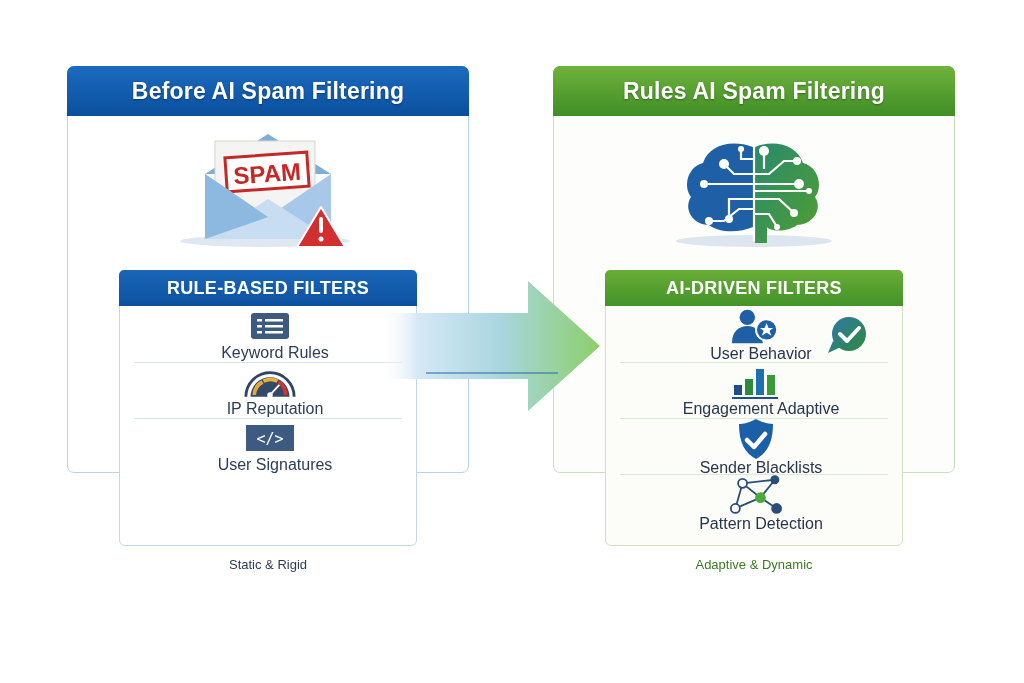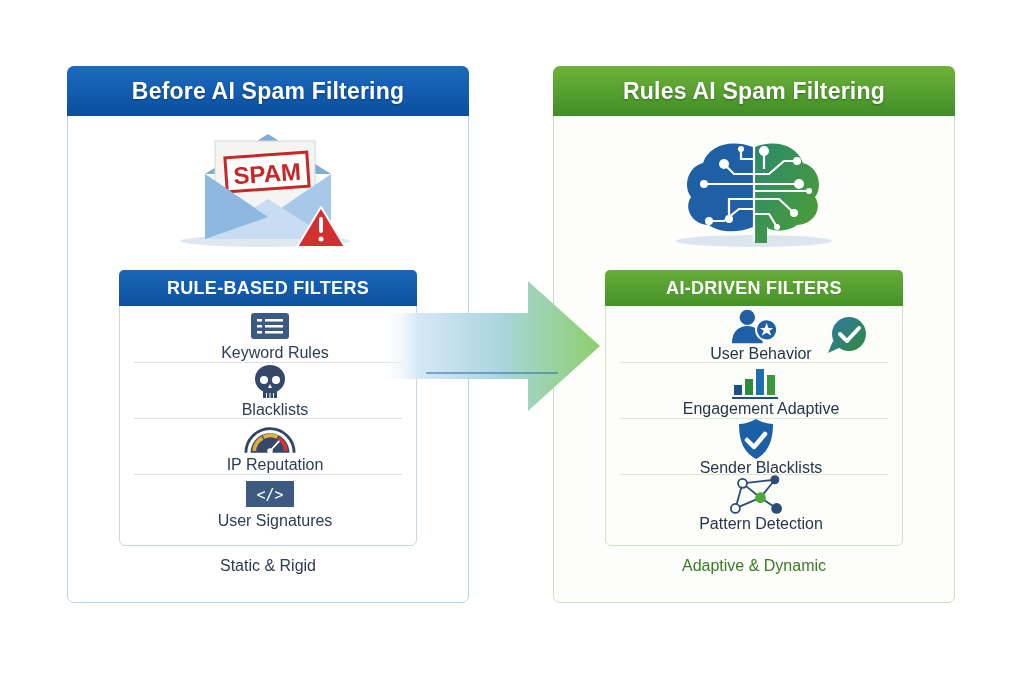--- a/index.html
+++ b/index.html
@@ -2,21 +2,21 @@
 <html><head>
 <meta charset="utf-8">
 <style>
   html, body { margin:0; padding:0; }
   body {
     width:1024px; height:683px; position:relative; overflow:hidden;
     background:#ffffff;
     font-family:"Liberation Sans", "DejaVu Sans", sans-serif;
   }
   .panel {
-    position:absolute; top:66px; width:402px; height:537px;
+    position:absolute; top:66px; width:402px; height:407px;
     border-radius:7px; box-sizing:border-box; background:#fff;
   }
   .panel.before { left:67px; border:1.5px solid #b9d3ea; }
   .panel.after { left:553px; border:1.5px solid #c9e0bd; background:#fdfefb; }
   .panel-header {
     position:absolute; left:-1px; right:-1px; top:-1px; height:50px;
     border-radius:7px 7px 0 0; color:#fff; font-weight:bold; font-size:23px;
     display:flex; align-items:center; justify-content:center;
     text-shadow:0 1px 2px rgba(0,0,0,0.35); letter-spacing:0.2px;
   }
@@ -44,21 +44,21 @@
   .row {
     position:relative; height:55px; margin:0 14px; display:flex; align-items:center;flex-direction:column;
   }
   .row + .row { border-top:1px solid #d9e3ec; }
   .after .row + .row { border-top:1px solid #dde8d6; }
   .row .ico { width:52px; height:40px; display:flex; align-items:center; justify-content:center; margin-left:4px; }
   .row .lbl { margin-left:14px; font-size:16px; color:#2b3d57; }
   .after .row .lbl { color:#27354d; }
 
   .footer-text {
-    position:absolute; left:0; right:0; top:490px; text-align:center; font-size:16px;
+    position:absolute; left:0; right:0; top:490px; text-align:center; font-size:13px;
   }
   .before .footer-text { color:#2c3a52; }
   .after .footer-text { color:#3b7a25; }
 
   .arrow-wrap { position:absolute; left:378px; top:281px; width:225px; height:130px; }
   .arrow-text {
     position:absolute; left:40px; top:48px; font-weight:bold; font-size:21px;
     letter-spacing:-1.3px; color:#1f4f8a; white-space:nowrap;
   }
   .arrow-text .to { font-size:15px; letter-spacing:0; margin-left:3px; }
@@ -110,35 +110,20 @@
             <rect x="1" y="1" width="38" height="26" rx="3" fill="#3d5a80"></rect>
             <rect x="7" y="7" width="5" height="2.5" fill="#fff"></rect>
               <rect x="15" y="7" width="18" height="2.5" fill="#fff"></rect>
             <rect x="7" y="13" width="5" height="2.5" fill="#fff"></rect>
               <rect x="15" y="13" width="18" height="2.5" fill="#fff"></rect>
             <rect x="7" y="19" width="5" height="2.5" fill="#fff"></rect>
               <rect x="15" y="19" width="18" height="2.5" fill="#fff"></rect>
           </svg>
         </span>
         <span class="lbl">Keyword Rules</span>
-      </div>
-      <div class="row">
-        <span class="ico">
-          <svg width="38" height="38" viewBox="0 0 38 38">
-            <ellipse cx="19" cy="16" rx="15" ry="14" fill="#34496a"></ellipse>
-            <rect x="12" y="26" width="14" height="9" fill="#34496a"></rect>
-            <circle cx="13" cy="17" r="4" fill="#fff"></circle>
-              <circle cx="25" cy="17" r="4" fill="#fff"></circle>
-            <polygon points="19,21 17,25 21,25" fill="#fff"></polygon>
-            <rect x="15" y="30" width="1" height="5" fill="#fff"></rect>
-              <rect x="18.5" y="30" width="1" height="5" fill="#fff"></rect>
-              <rect x="22" y="30" width="1" height="5" fill="#fff"></rect>
-          </svg>
-        </span>
-        <span class="lbl">Blacklists</span>
       </div>
       <div class="row">
         <span class="ico">
           <svg width="56" height="34" viewBox="0 0 56 34">
             <path d="M2,33 A26,26 0 0 1 54,33" fill="none" stroke="#2f4567" stroke-width="3"></path>
             <path d="M7,33 A21,21 0 0 1 49,33 Z" fill="#34496a"></path>
             <path d="M11,31 A17,17 0 0 1 20,17" fill="none" stroke="#e0a93a" stroke-width="4"></path>
             <path d="M21,16 A17,17 0 0 1 36,16" fill="none" stroke="#e3b13f" stroke-width="4"></path>
             <path d="M37,17 A17,17 0 0 1 45,31" fill="none" stroke="#d63232" stroke-width="4"></path>
             <line x1="28" y1="31" x2="38" y2="20" stroke="#fff" stroke-width="2"></line>

